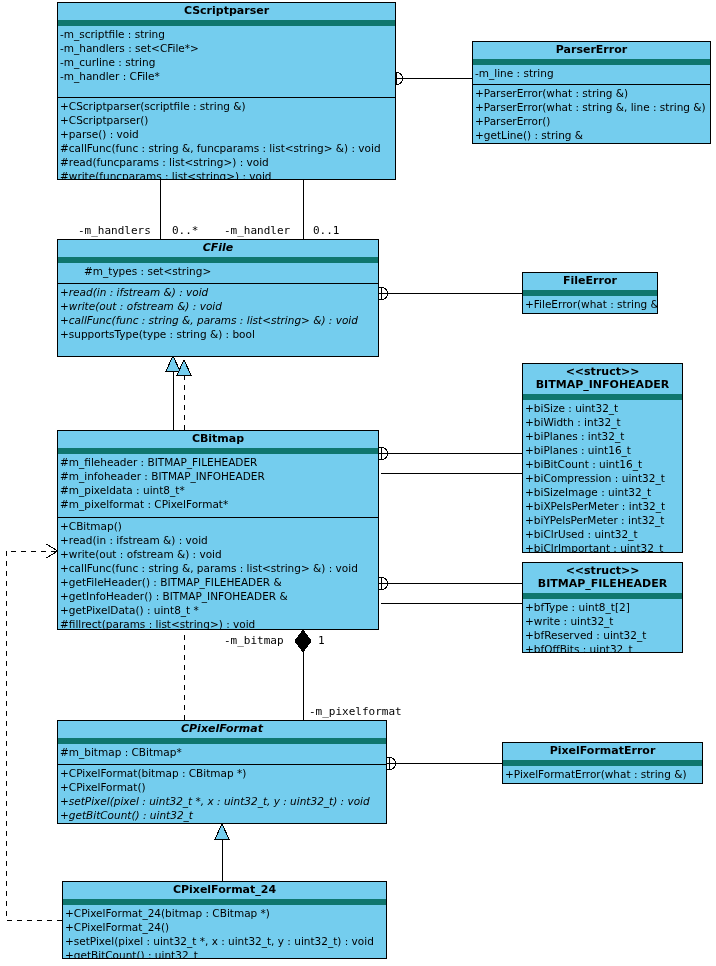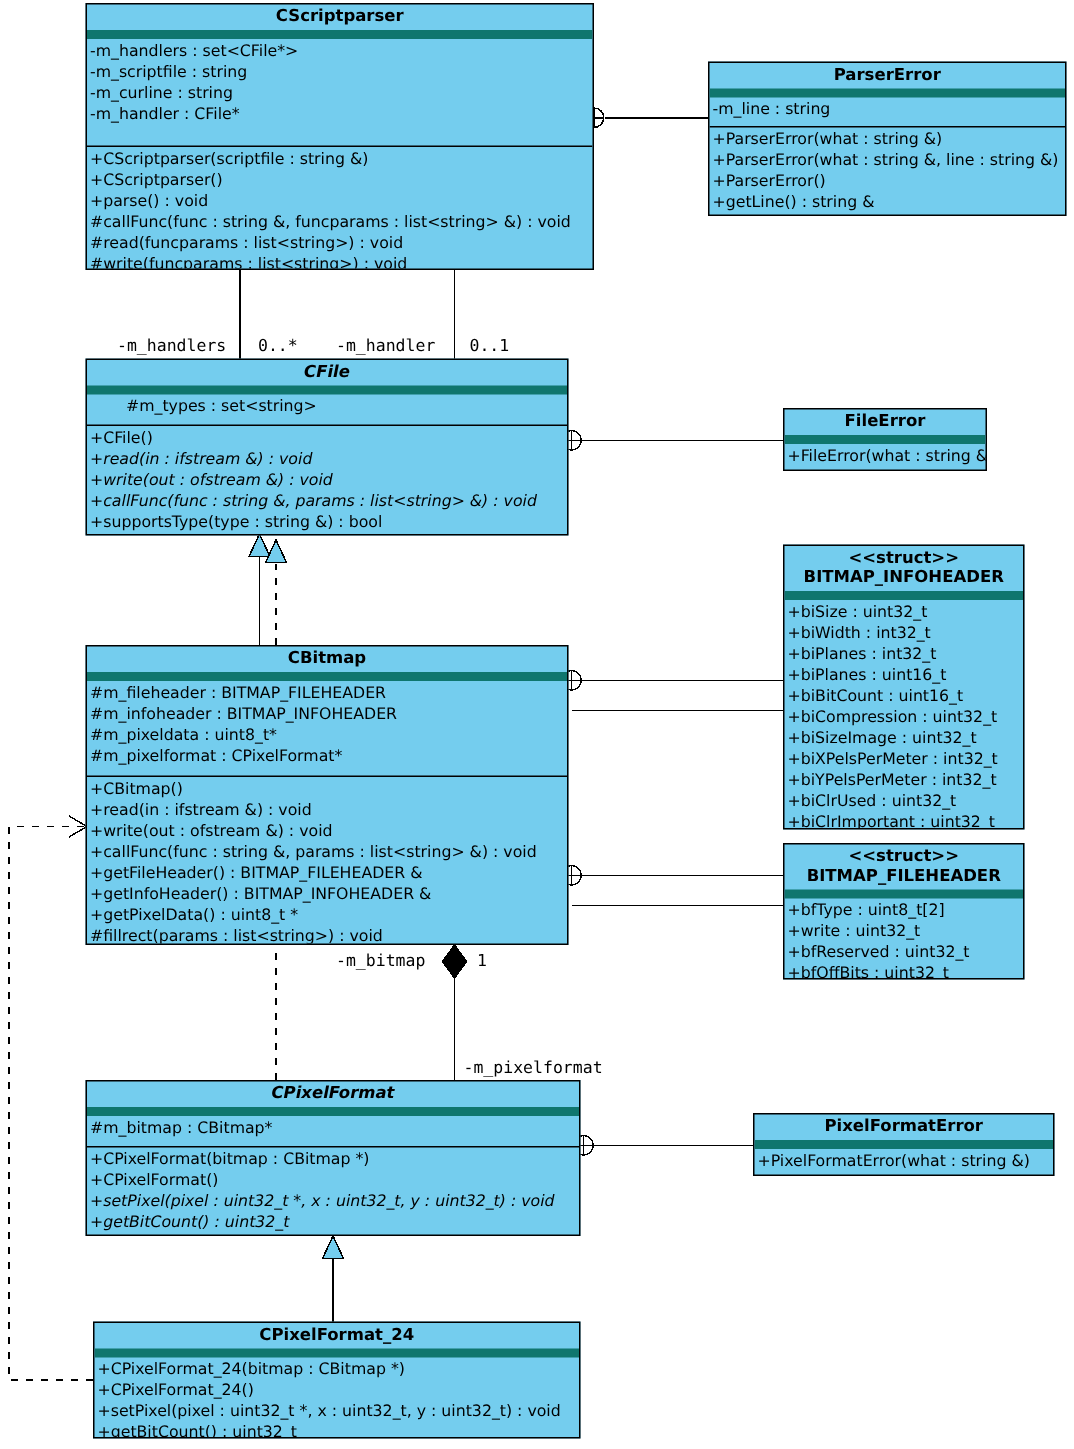--- a/index.html
+++ b/index.html
@@ -109,22 +109,22 @@
 
       <polyline points="62,920 6,920 6,551 56,551" stroke-dasharray="5,5"></polyline>
       <polyline points="46,544 58,551 46,558" fill="none"></polyline>
 
     </g>
   </svg>
 
   <div class="umlbox" style="left:57px;top:2px;width:339px;height:178px;">
     <div class="uml-title">CScriptparser</div>
     <div class="uml-compartment" style="height:69px;">
+      <div class="uml-row">-m_scriptfile : string</div>
       <div class="uml-row">-m_handlers : set&lt;CFile*&gt;</div>
-      <div class="uml-row">-m_scriptfile : string</div>
       <div class="uml-row">-m_curline : string</div>
       <div class="uml-row">-m_handler : CFile*</div>
     </div>
     <div class="uml-compartment last">
       <div class="uml-row">+CScriptparser(scriptfile : string &amp;)</div>
       <div class="uml-row">+CScriptparser()</div>
       <div class="uml-row">+parse() : void</div>
       <div class="uml-row">#callFunc(func : string &amp;, funcparams : list&lt;string&gt; &amp;) : void</div>
       <div class="uml-row">#read(funcparams : list&lt;string&gt;) : void</div>
       <div class="uml-row">#write(funcparams : list&lt;string&gt;) : void</div>
@@ -143,21 +143,20 @@
       <div class="uml-row">+getLine() : string &amp;</div>
     </div>
   </div>
 
   <div class="umlbox" style="left:57px;top:239px;width:322px;height:118px;">
     <div class="uml-title abstract">CFile</div>
     <div class="uml-compartment" style="height:18px;padding-left:24px;">
       <div class="uml-row">#m_types : set&lt;string&gt;</div>
     </div>
     <div class="uml-compartment last">
-      <div class="uml-row">+CFile()</div>
       <div class="uml-row abstract">+read(in : ifstream &amp;) : void</div>
       <div class="uml-row abstract">+write(out : ofstream &amp;) : void</div>
       <div class="uml-row abstract">+callFunc(func : string &amp;, params : list&lt;string&gt; &amp;) : void</div>
       <div class="uml-row">+supportsType(type : string &amp;) : bool</div>
     </div>
   </div>
 
   <div class="umlbox" style="left:522px;top:272px;width:136px;height:42px;">
     <div class="uml-title">FileError</div>
     <div class="uml-compartment last">

